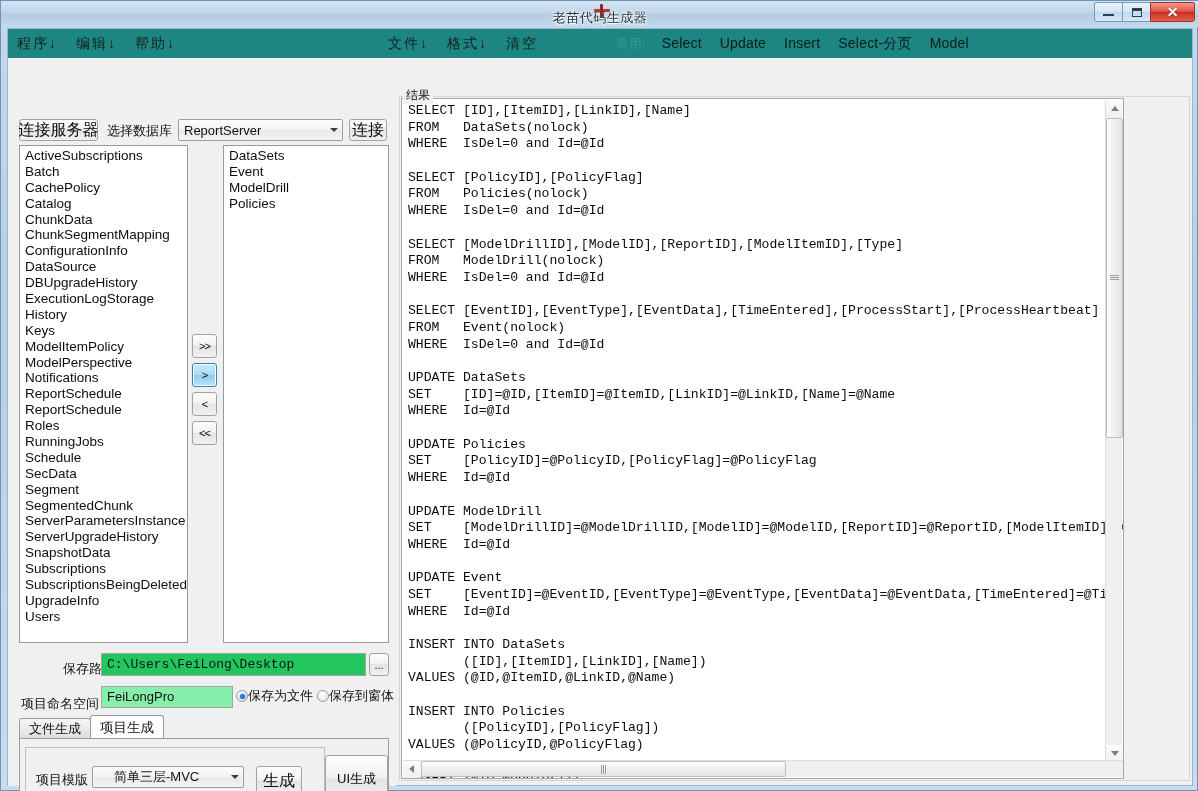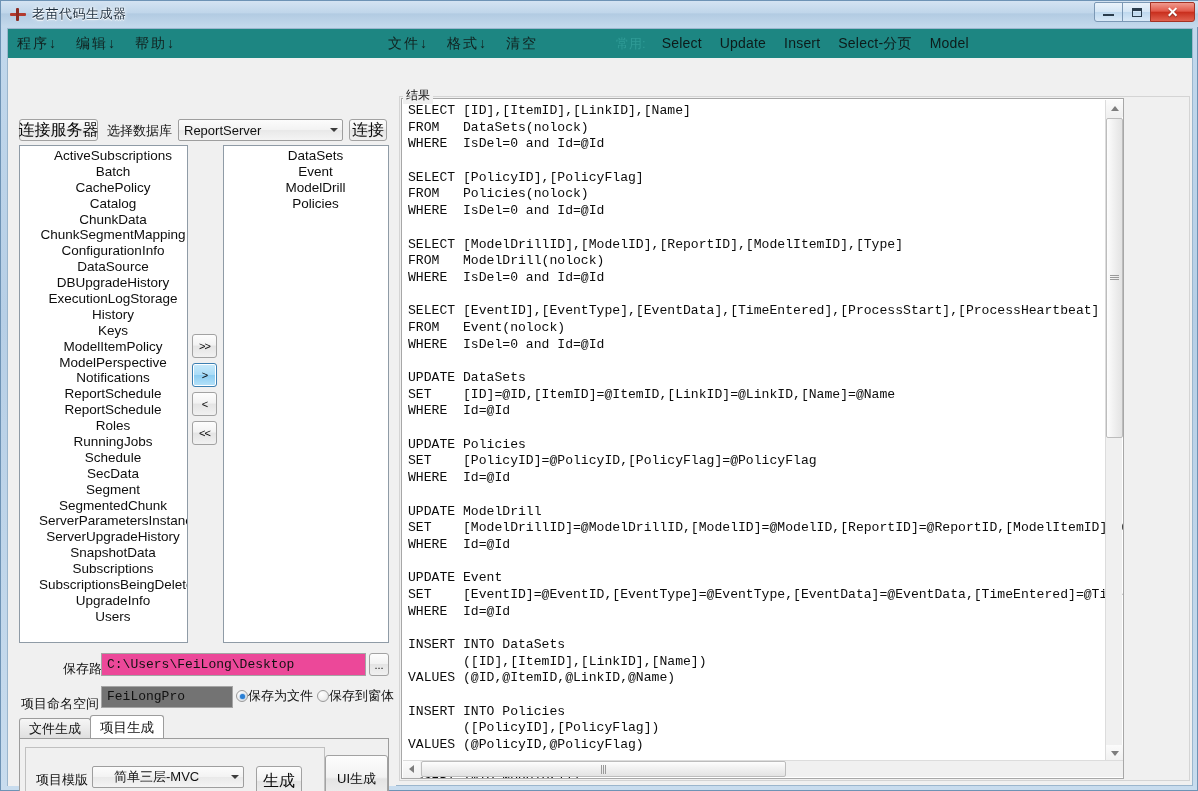--- a/index.html
+++ b/index.html
@@ -18,21 +18,21 @@
     width: 1198px; height: 791px;
     background: linear-gradient(to bottom, #c3d9ed 0%, #b7cfe6 40%, #c8dcee 100%);
     border: 1px solid #6e93b5;
   }
 
   
   #titlebar {
     position: absolute; left: 0; top: 0;
     width: 1198px; height: 26px;
     background: linear-gradient(to bottom, #d4e3f2 0%, #c0d6ea 45%, #b2cbe2 50%, #c4d9ec 100%);
-    display: flex; align-items: center;
+    display: flex; align-items: center; flex-direction: column;
   }
   #title-icon {
     width: 18px; height: 18px; margin-left: 8px; margin-right: 5px;
     position: relative;
   }
   #title-icon .bar-h {
     position: absolute; left: 1px; top: 8px; width: 16px; height: 3px;
     background: #b23a2e; border-radius: 1px;
   }
   #title-icon .bar-v {
@@ -134,22 +134,21 @@
     border-top: 4px solid #3c3c3c;
   }
   #btn-connect { position: absolute; left: 341px; top: 61px; width: 38px; height: 22px; }
 
   
   .listbox {
     position: absolute;
     background: #fff;
     border: 1px solid #8f9ba6;
     overflow: hidden;
-    padding: 2px 0 0 14px;
-    text-align: center;
+    padding: 2px 0 0 0;
   }
   #list-left  { left: 11px;  top: 87px; width: 169px; height: 498px; }
   #list-right { left: 215px; top: 87px; width: 166px; height: 498px; }
   .list-item {
     font-size: 13.5px; color: #0d0d0d;
     line-height: 15.9px; height: 15.9px;
     padding-left: 5px; white-space: nowrap;
     font-family: "Liberation Sans", sans-serif;
   }
 
@@ -166,32 +165,32 @@
     border: 1px solid #3c7fb1;
     box-shadow: inset 0 0 0 1px #ffffff;
   }
   #xfer-left { top: 334px; }
   #xfer-all-left { top: 363px; }
 
   
   #lbl-savepath { position: absolute; left: 55px; top: 602px; font-size: 13px; color: #111; white-space: nowrap; }
   #input-savepath {
     position: absolute; left: 93px; top: 595px; width: 265px; height: 23px;
-    background: #ec4899; border: 1px solid #a5a5a5;
+    background: #22c55e; border: 1px solid #a5a5a5;
     font-family: "Liberation Mono", monospace; font-size: 13px; color: #111;
     line-height: 21px; padding-left: 5px; white-space: nowrap; overflow: hidden;
   }
   #btn-browse { position: absolute; left: 361px; top: 595px; width: 20px; height: 23px; font-size: 11px; }
 
   
   #lbl-namespace { position: absolute; left: 13px; top: 637px; font-size: 13px; color: #111; white-space: nowrap; }
   #input-namespace {
     position: absolute; left: 93px; top: 628px; width: 132px; height: 22px;
-    background: #737373; border: 1px solid #a5a5a5;
-    font-family: Liberation Mono, monospace; font-size: 13px; color: #111;
+    background: #86efac; border: 1px solid #a5a5a5;
+    font-family: Liberation Sans, sans-serif; font-size: 13px; color: #111;
     line-height: 20px; padding-left: 5px; white-space: nowrap; overflow: hidden;
   }
   .radio-wrap {
     position: absolute; display: flex; align-items: center; 
     font-size: 13px; color: #111; white-space: nowrap;
   }
   #radio-save-file { left: 228px; top: 629px; }
   #radio-save-form { left: 309px; top: 629px; }
   .radio-dot {
     width: 12px; height: 12px; border-radius: 50%;

